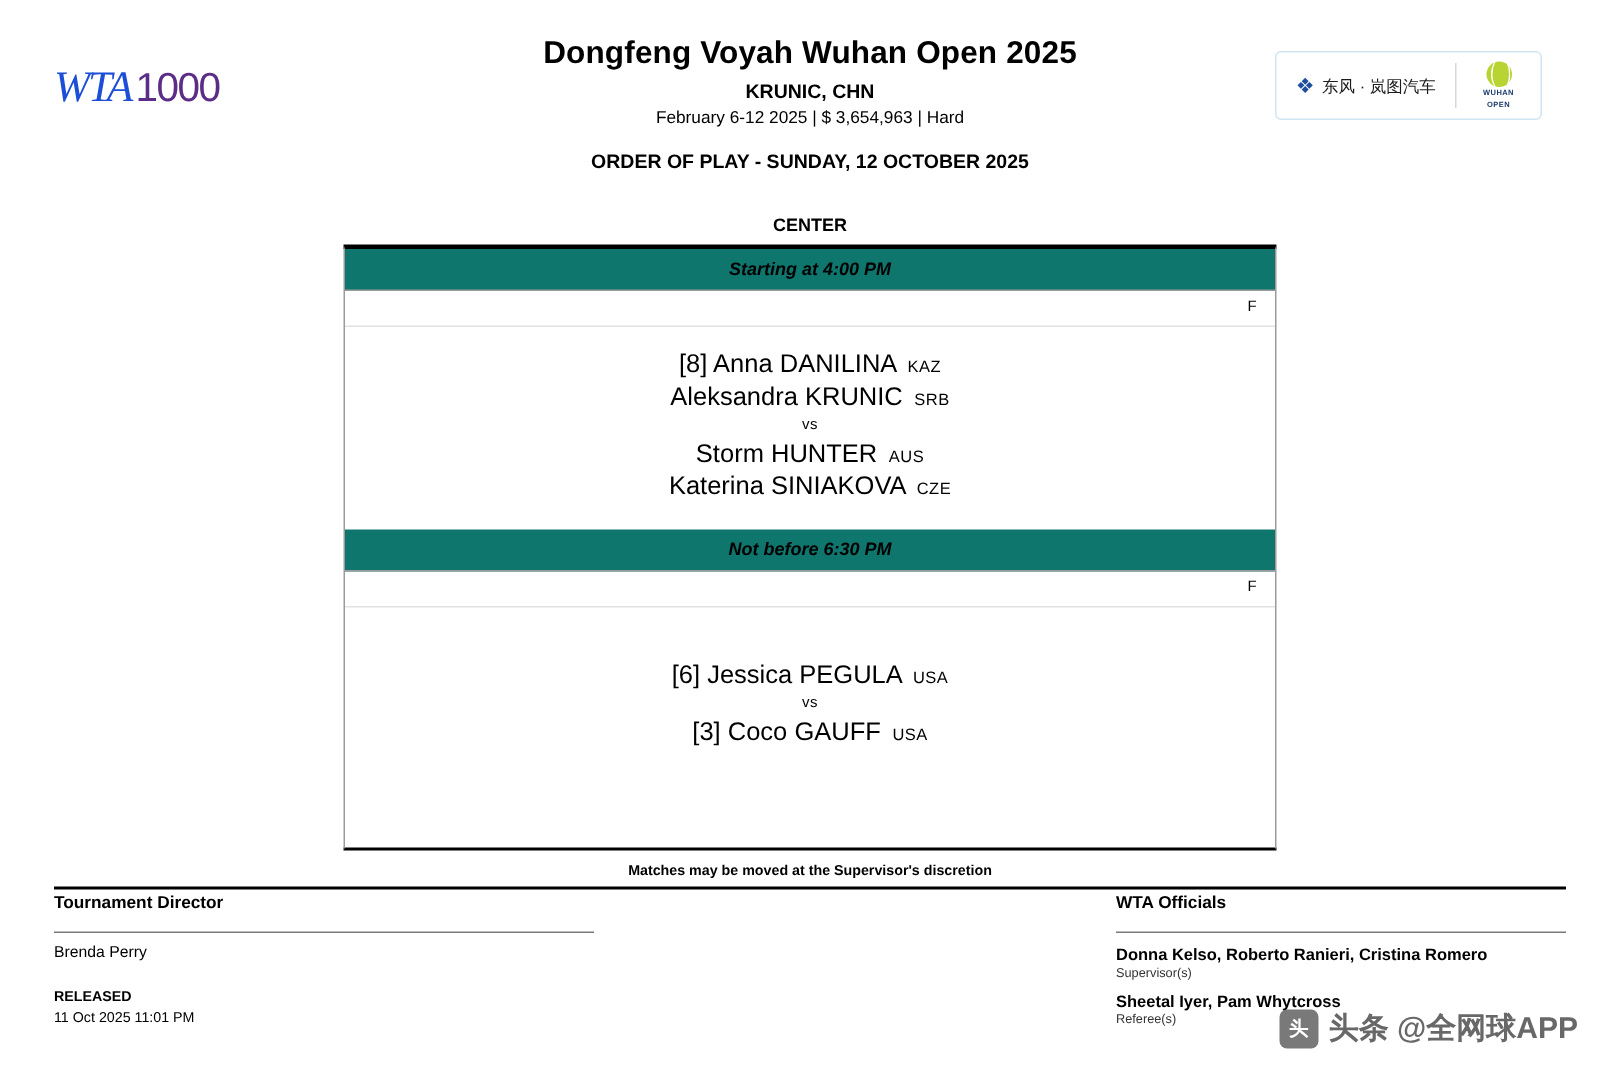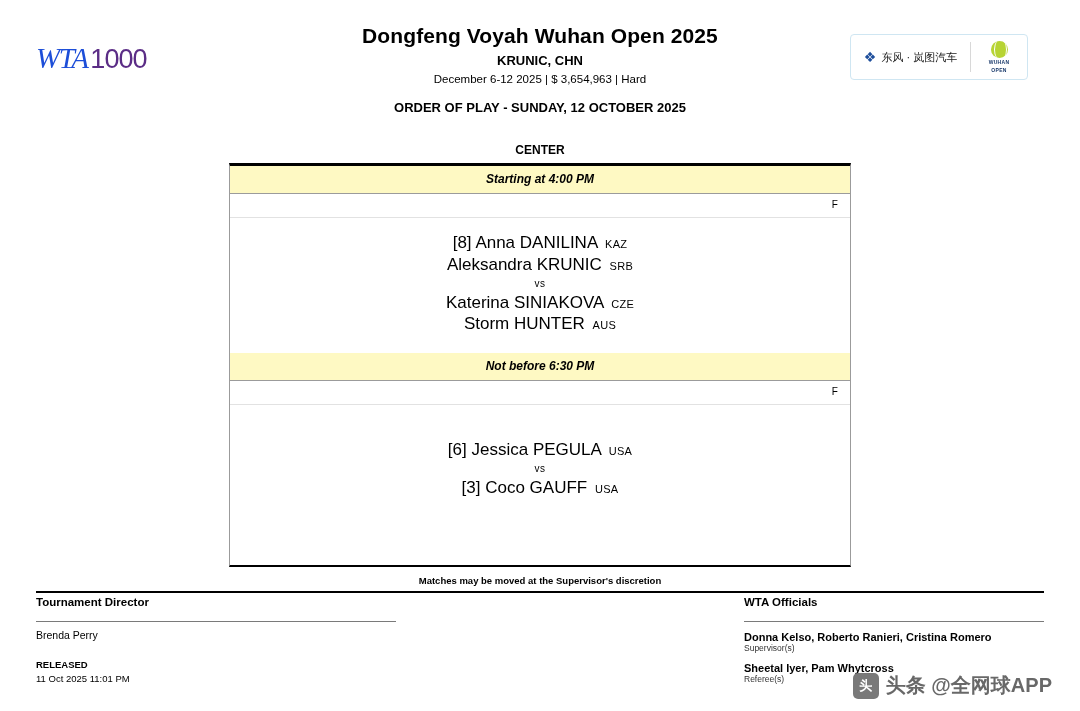--- a/index.html
+++ b/index.html
@@ -147,21 +147,21 @@
     font-weight: bold;
     margin-bottom: 6px;
   }
   .court-table {
     border: 1px solid #9b9b9b;
     border-top: 3px solid #000000;
     border-bottom: 2px solid #000000;
     box-sizing: border-box;
   }
   .session-bar {
-    background: #fef9c3;
+    background: #0f766e;
     border-bottom: 1px solid #9b9b9b;
     text-align: center;
     font-size: 12px;
     font-style: italic;
     font-weight: bold;
     padding: 6px 0 7px 0;
   }
   .match-meta {
     border-bottom: 1px solid #e2e2e2;
     height: 23px;
@@ -286,21 +286,21 @@
 <div class="header">
 
   <div class="wta-logo">
     <span class="wta">WTA</span>
     <span class="num">1000</span>
   </div>
 
   <div class="title-block">
     <div class="tournament-title">Dongfeng Voyah Wuhan Open 2025</div>
     <div class="tournament-city">KRUNIC, CHN</div>
-    <div class="tournament-meta">December 6-12 2025  |  $ 3,654,963  |  Hard</div>
+    <div class="tournament-meta">February 6-12 2025  |  $ 3,654,963  |  Hard</div>
   </div>
 
   <div class="sponsor-box">
     <div class="sponsor-left">
       <span class="mark">❖</span>
       <span>东风 · 岚图汽车</span>
     </div>
     <div class="sponsor-divider"></div>
     <div class="sponsor-right">
       <div class="ball"></div>
@@ -328,28 +328,28 @@
         <span class="last">DANILINA</span>
         <span class="ctry">KAZ</span>
       </div>
       <div class="player-line">
         <span class="first">Aleksandra</span>
         <span class="last">KRUNIC</span>
         <span class="ctry">SRB</span>
       </div>
       <div class="vs">vs</div>
       <div class="player-line">
+        <span class="first">Storm</span>
+        <span class="last">HUNTER</span>
+        <span class="ctry">AUS</span>
+      </div>
+      <div class="player-line">
         <span class="first">Katerina</span>
         <span class="last">SINIAKOVA</span>
         <span class="ctry">CZE</span>
-      </div>
-      <div class="player-line">
-        <span class="first">Storm</span>
-        <span class="last">HUNTER</span>
-        <span class="ctry">AUS</span>
       </div>
     </div>
 
     <div class="session-bar">Not before 6:30 PM</div>
     <div class="match-meta">
       <span class="event-code">F</span>
     </div>
     <div class="match-body second">
       <div class="player-line">
         <span class="seed">[6]</span>

